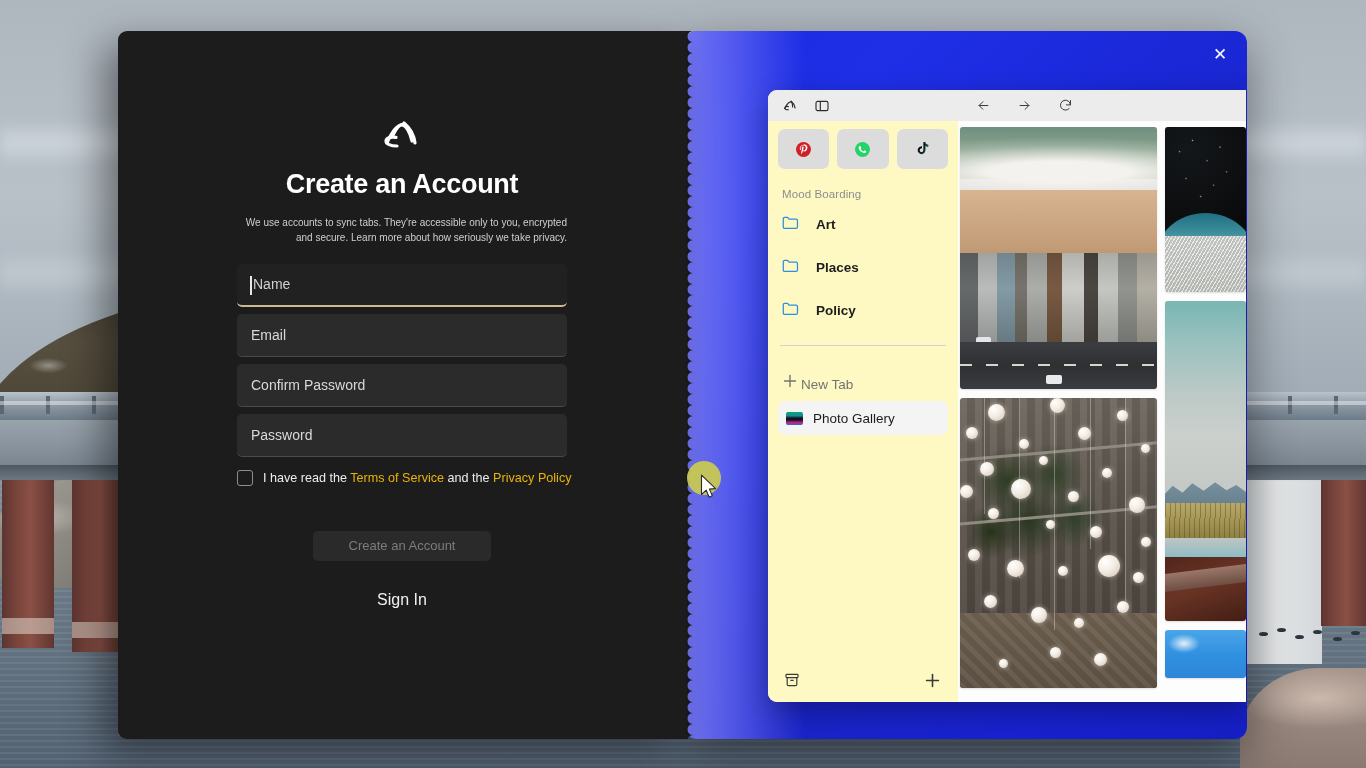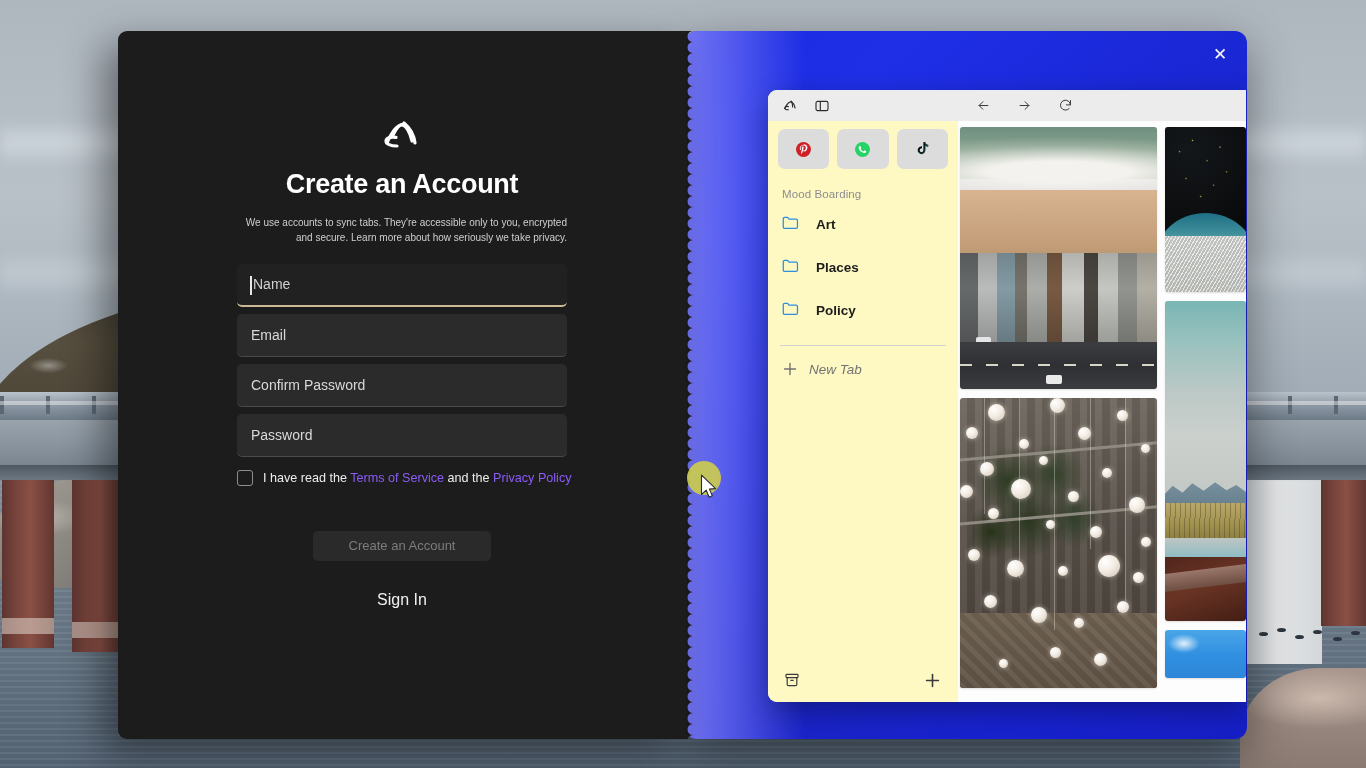--- a/index.html
+++ b/index.html
@@ -150,22 +150,22 @@
   .sec-title{
     font-size: 11.5px; color:#8e8e8e; margin: 19px 0 9px 4px; letter-spacing:.1px;
   }
   .folder-row{
     display:flex; align-items:center; gap:17px; height: 30px; padding-left: 4px;
     cursor:pointer; border-radius:7px; margin-bottom: 13px;
   }
   .folder-label{ font-size:13.5px; color:#1c1c1c; font-weight:600; }
   .sb-divider{ height:1px; background:#d2d2d2; margin: 7px 2px 0 2px; }
   .newtab-row{
-    display:flex; align-items:flex-start; gap:12px; height:30px; padding-left:5px;
-    margin-top: 16px; cursor:pointer; border-radius:7px;font-style:italic;
+    display:flex; align-items:flex-end; gap:4px; height:30px; padding-left:5px;
+    margin-top: 16px; cursor:pointer; border-radius:7px;
   }
   .newtab-row span.lbl{ font-size:13.5px; color:#737373; }
   .tab-row{
     display:flex; align-items:center; gap:10px; height:34px; padding-left:8px;
     margin-top: 9px; background:#f4f4f4; border-radius:8px; cursor:pointer;
   }
   .tab-row .lbl{ font-size:13.5px; color:#1c1c1c; }
   .favicon{ width:17px; height:13px; border-radius:2px; overflow:hidden; flex:0 0 17px;
     background: linear-gradient(180deg,#12a06a 0%,#0f8f9a 28%,#101018 48%,#141420 62%,#d1177d 80%,#1f6fe0 100%); }
   #sidebar-spacer{ flex:1; }
@@ -312,21 +312,21 @@
   }
   .field.focused .ftext{ margin-left: 2px; color:#cfcfcf; }
   #terms-row{
     width: 330px; margin: 13px auto 0 auto; display:flex; align-items:center; gap:10px;
   }
   #terms-box{
     width:16px; height:16px; flex:0 0 16px; border:1.6px solid #8e8e8e; border-radius:3px;
     background: transparent; cursor:pointer;
   }
   #terms-text{ font-size:12.6px; color:#ededed; white-space:nowrap; }
-  #terms-text a{ color:#8b5cf6; text-decoration:none; cursor:pointer; }
+  #terms-text a{ color:#eab308; text-decoration:none; cursor:pointer; }
   #submit-btn{
     display:block; width: 178px; height: 30px; margin: 45px auto 0 auto;
     background:#2a2a2a; border:none; border-radius:5px;
     color:#7c7c7c; font-size:13px; font-family:inherit; cursor:default;
   }
   #signin-link{
     display:block; text-align:center; margin-top: 30px;
     font-size: 16px; color:#f0f0f0; cursor:pointer;
   }
 
@@ -474,20 +474,24 @@
         <div class="newtab-row">
           <span>
             <svg width="14" height="14" viewBox="0 0 14 14" stroke="#737373" stroke-width="1.4" stroke-linecap="round">
               <line x1="7" y1="1.5" x2="7" y2="12.5"></line>
                 <line x1="1.5" y1="7" x2="12.5" y2="7"></line>
             </svg>
           </span>
           <span class="lbl">New Tab</span>
         </div>
 
+        <div class="tab-row">
+          <span class="favicon"></span>
+          <span class="lbl">Photo Gallery</span>
+        </div>
 
         <div id="sidebar-spacer"></div>
 
         <div id="sidebar-bottom">
           <div class="sb-bottom-icon">
             <svg width="16" height="16" viewBox="0 0 20 20" fill="none" stroke="#3a3a3a" stroke-width="1.5" stroke-linejoin="round">
               <rect x="2.5" y="3" width="15" height="4" rx="1"></rect>
               <path d="M4 7v8.5c0 .8.7 1.5 1.5 1.5h9c.8 0 1.5-.7 1.5-1.5V7"></path>
               <line x1="8" y1="10.5" x2="12" y2="10.5"></line>
             </svg>

